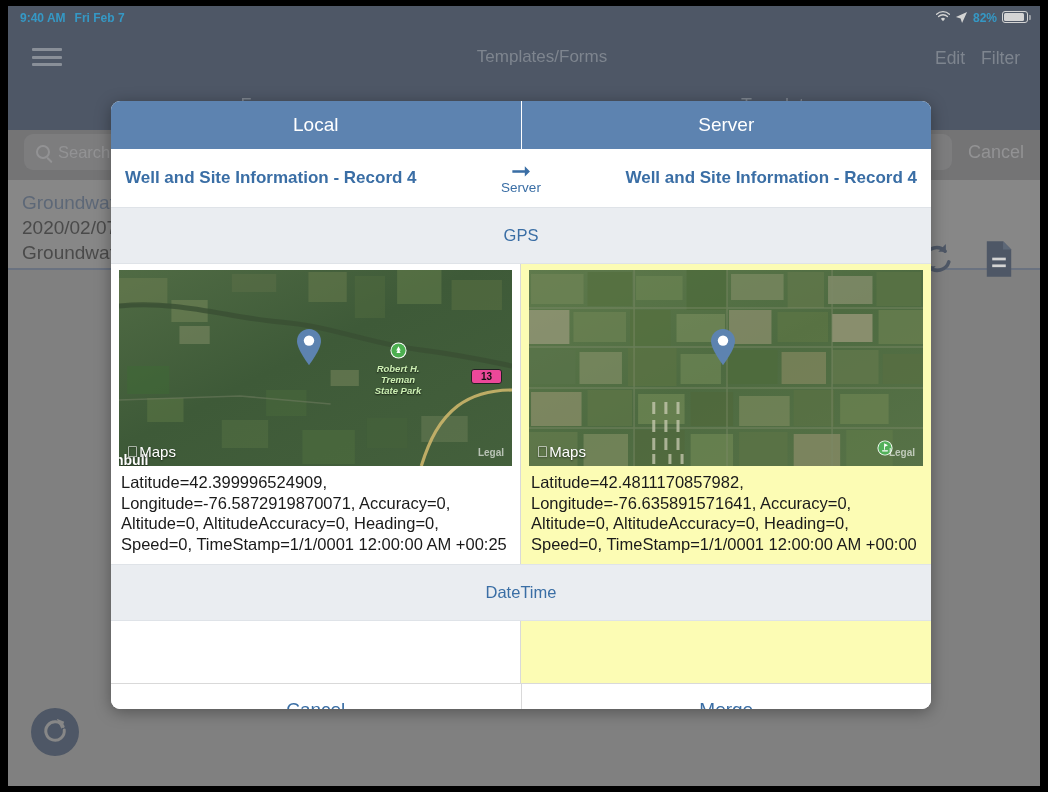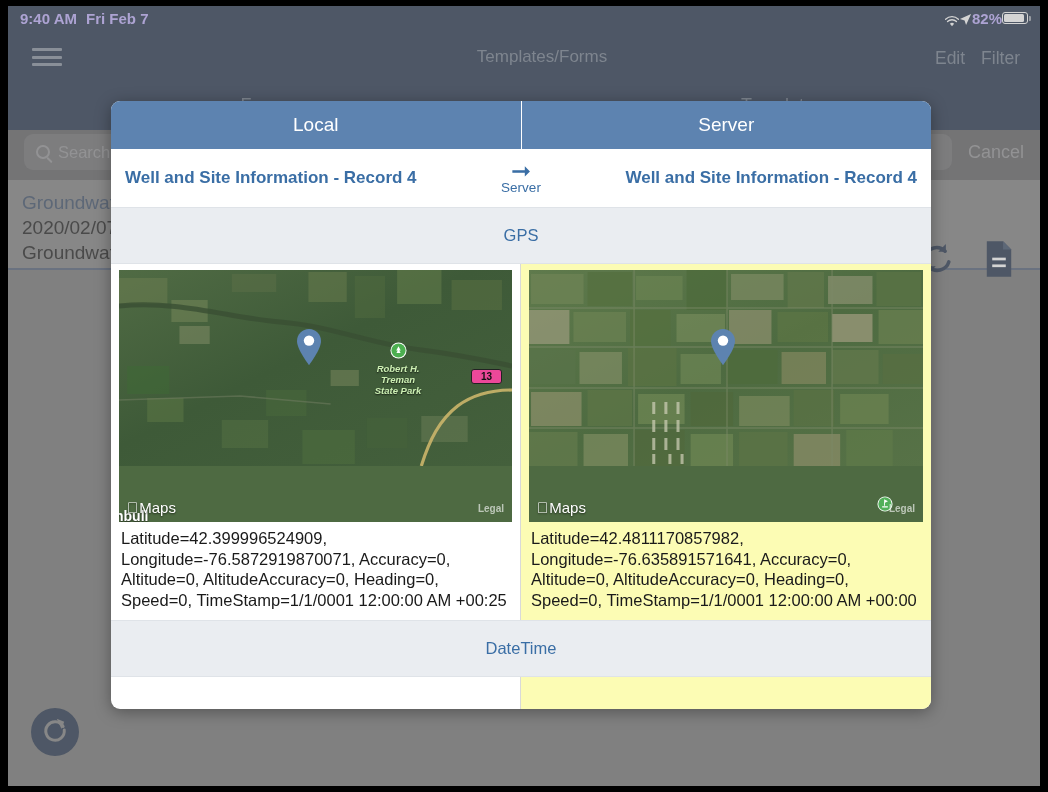--- a/index.html
+++ b/index.html
@@ -21,28 +21,28 @@
     width: 1032px; height: 780px;
     background: #808080;
     overflow: hidden;
   }
 
   
   #statusbar {
     position: absolute; left: 0; top: 0;
     width: 1032px; height: 24px;
     background: #344258;
-    color: #c4b5fd;
+    color: #0ea5e9;
     display: flex; align-items: center;
     padding: 0 12px;
-    font-size: 15px; font-weight: bold;
+    font-size: 12px; font-weight: bold;
   }
   #statusbar .sb-left { display: flex; align-items: center; gap: 9px; }
   #statusbar .sb-right {
-    margin-left: auto; display: flex; align-items: center; gap: 0;
+    margin-left: auto; display: flex; align-items: flex-start; gap: 5px;
   }
   .wifi-ic { display:inline-block; width:14px; height:11px; }
   .loc-ic  { display:inline-block; width:13px; height:13px; }
   .batt {
     position: relative; width: 26px; height: 12px;
     border: 1.4px solid #ffffff; border-radius: 3px;
     display: inline-block;
   }
   .batt::after {
     content:""; position:absolute; right:-4px; top:3.3px;
@@ -185,21 +185,21 @@
 
   .cmp-row { display: flex; flex: none; }
   .cmp-cell {
     width: 50%; padding: 6px 8px 10px 8px;
     border-right: 1px solid #d9d9d9;
   }
   .cmp-cell.right { border-right: none; background: #fcfcb4; }
   .cmp-cell.left  { background: #ffffff; }
 
   .map {
-    width: 100%; height: 252px;
+    width: 100%; height: 196px;
     position: relative; overflow: hidden;
     background: #4e6a42;
   }
   .map .maplabel {
     position: absolute; left: 8px; bottom: 6px;
     color: #ffffff; font-size: 15px; font-weight: 500;
     text-shadow: 0 1px 2px rgba(0,0,0,.6);
     display: flex; align-items: center; gap: 1px;
   }
   .map .legal {

